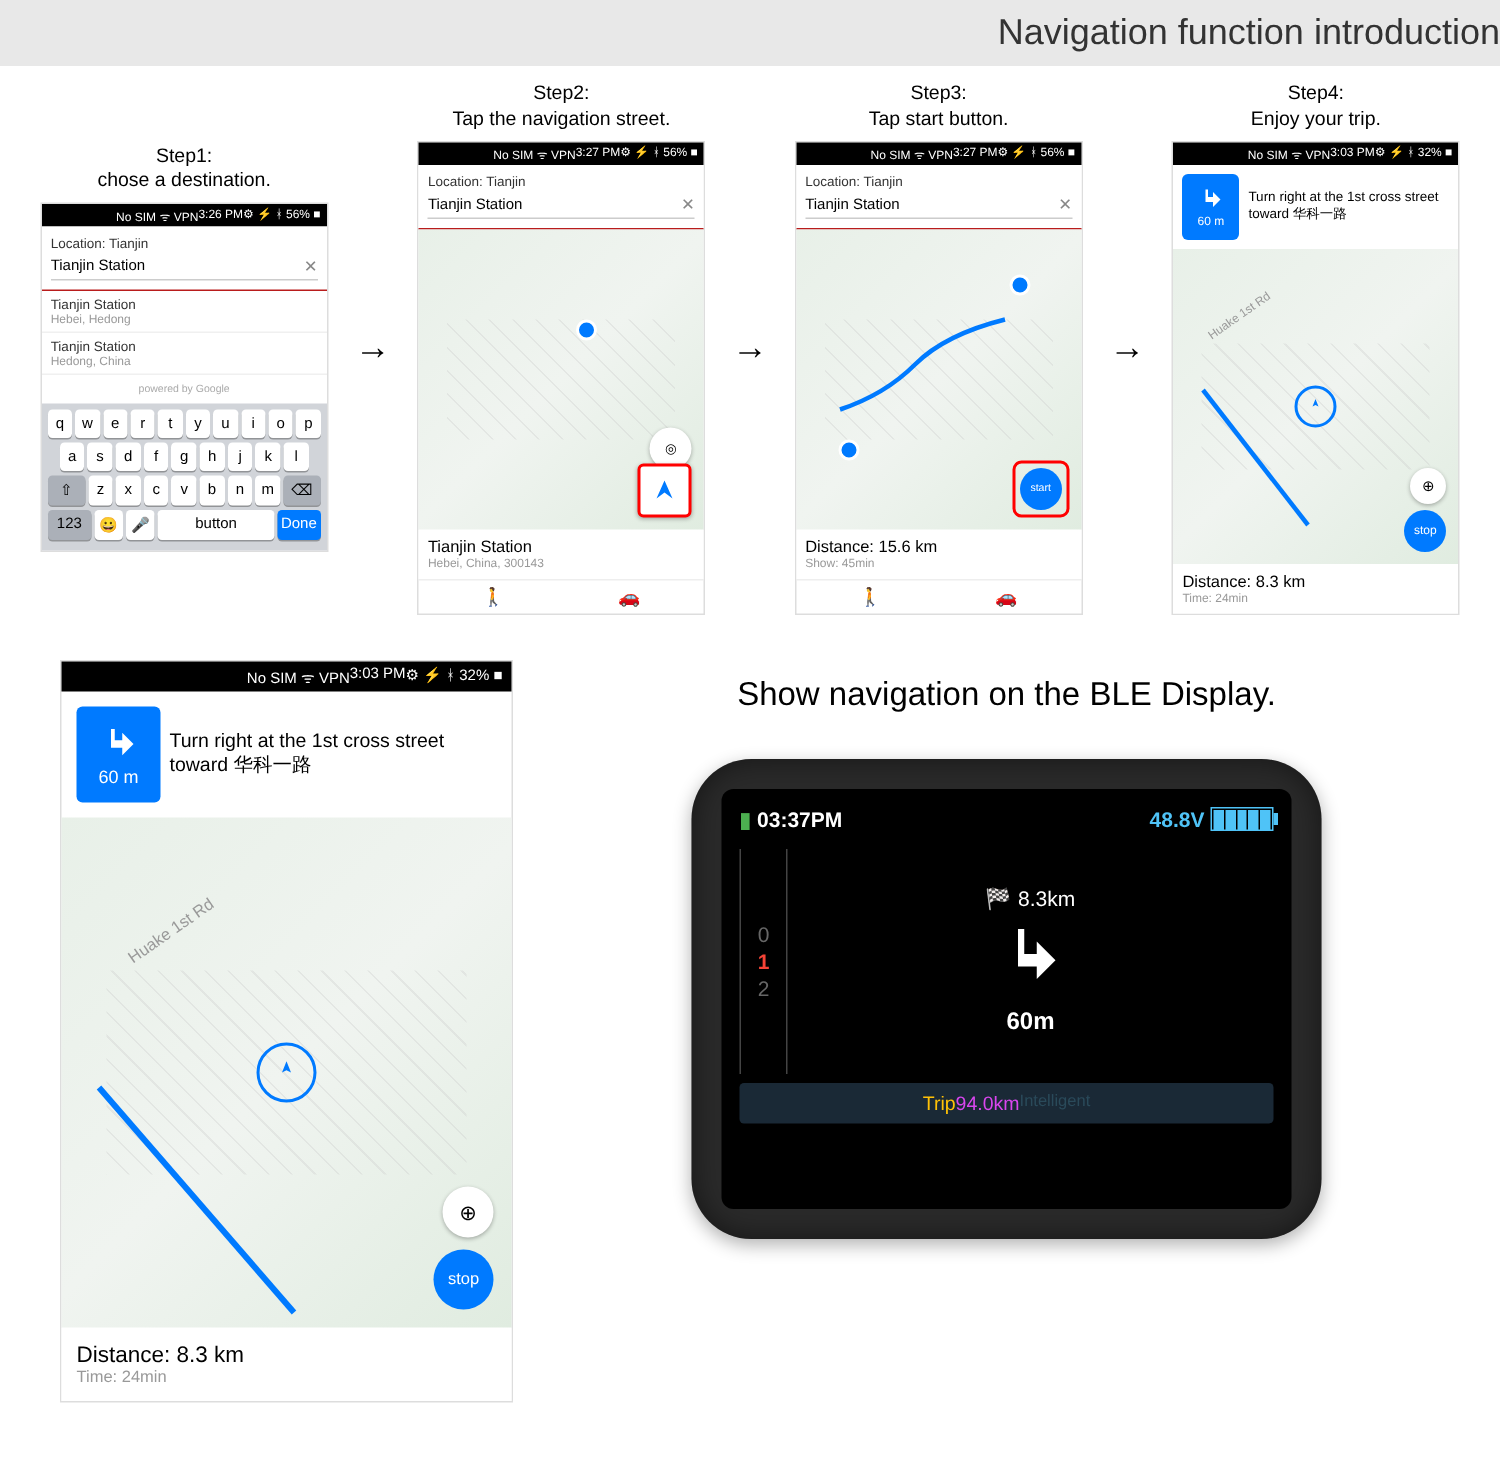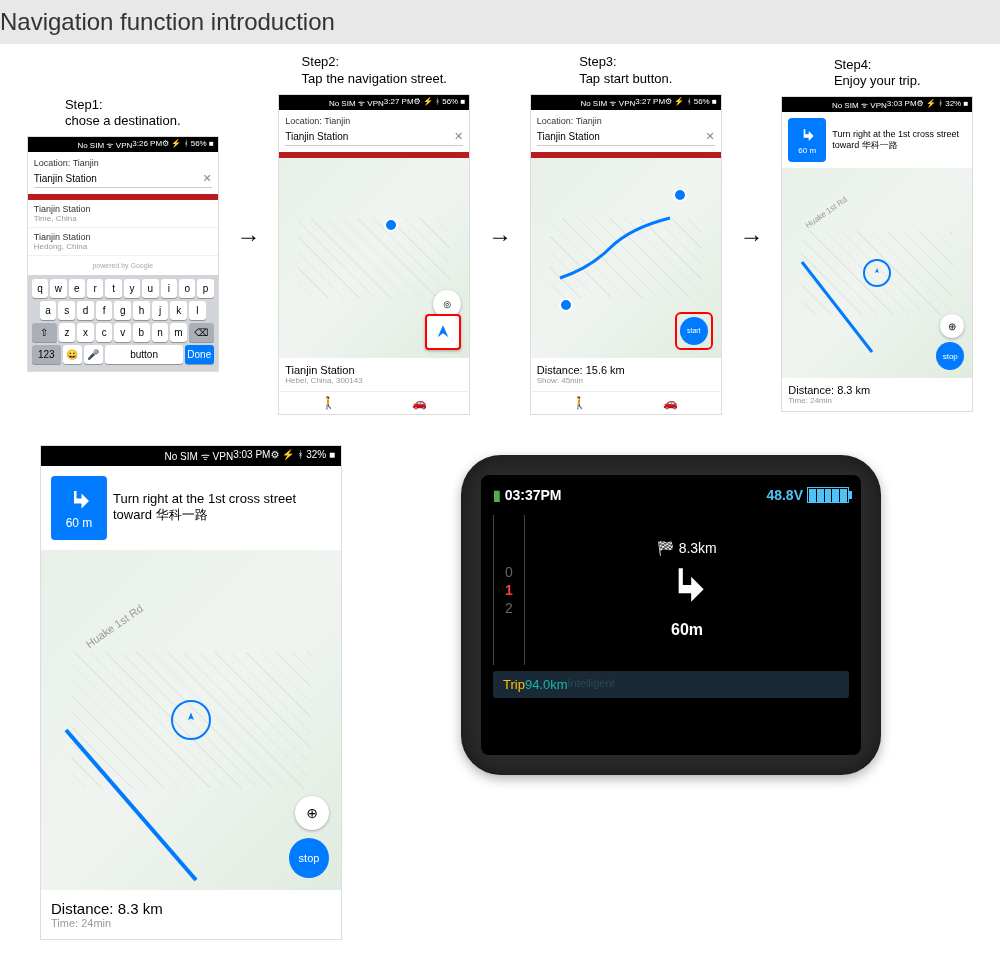--- a/index.html
+++ b/index.html
@@ -1,22 +1,22 @@
 <!DOCTYPE html>
 <html><head>
 <meta charset="utf-8">
 <style>
 body{margin:0;font-family:Arial,sans-serif;background:#fff;width:1000px}
-.title-bar{background:#e8e8e8;text-align:left;padding:8px 0;font-size:24px;color:#333}
+.title-bar{background:#e8e8e8;text-align:right;padding:8px 0;font-size:24px;color:#333}
 .steps-row{display:flex;align-items:center;justify-content:space-between;padding:10px 15px;gap:4px}
 .step{display:flex;flex-direction:column;align-items:center;flex:1}
-.step-label{font-size:13px;text-align:left;margin-bottom:6px;line-height:1.3}
+.step-label{font-size:13px;text-align:center;margin-bottom:6px;line-height:1.3}
 .phone{width:190px;background:#fff;border:1px solid #ddd;font-size:9px}
 .status-bar{background:#000;color:#fff;display:flex;justify-content:flex-end;padding:2px 4px;font-size:8px}
-.search-box{padding:6px;background:#fff;border-bottom:6px solid #b91c1c}
+.search-box{padding:6px;background:#fff;border-bottom:1px solid #b91c1c}
 .loc-label{font-size:9px;color:#333}
 .search-input{display:flex;justify-content:space-between;align-items:center;border-bottom:1px solid #ccc;padding:2px 0;margin-top:2px}
 .search-input span:first-child{font-size:10px}
 .close-x{color:#888;font-size:11px}
 .suggestion{padding:4px 6px;border-bottom:1px solid #f0f0f0}
 .sug-main{font-size:9px;color:#333}
 .sug-sub{font-size:8px;color:#999}
 .powered{text-align:center;font-size:7px;color:#aaa;padding:6px}
 .keyboard{background:#d1d4d9;padding:4px}
 .kb-row{display:flex;gap:2px;margin-bottom:3px;justify-content:center}
@@ -79,23 +79,23 @@
 .speed-val .dec{font-size:28px}
 .speed-unit{position:absolute;bottom:30px;font-size:11px}
 .speed-rt{position:absolute;top:38px;font-size:9px;color:#888}
 .assist-section{width:30px;display:flex;flex-direction:column;justify-content:center;align-items:center;gap:2px;font-size:14px;color:#666;border-left:1px solid #444;border-right:1px solid #444}
 .assist-section .active{color:#f44336;font-weight:bold}
 .nav-section{flex:1;display:flex;flex-direction:column;align-items:center;justify-content:center;gap:4px}
 .nav-dist-top{font-size:14px;display:flex;align-items:center;gap:4px}
 .nav-arrow-big{font-size:44px;line-height:1}
 .nav-dist-bottom{font-size:16px;font-weight:bold}
 .assist-label{text-align:center;color:#ffc107;font-size:11px;letter-spacing:2px;margin-top:4px}
-.trip-bar{background:#1a2936;margin-top:6px;padding:6px 10px;display:flex;justify-content:flex-start;font-size:13px;border-radius:3px}
+.trip-bar{background:#1a2936;margin-top:6px;padding:6px 10px;display:flex;justify-content:center;font-size:13px;border-radius:3px}
 .trip-label{color:#ffc107}
-.trip-val{color:#14b8a6}
+.trip-val{color:#d946ef}
 .trip-brand{color:#2a4a5a;font-size:11px}
 .road-label{position:absolute;font-size:8px;color:#999;transform:rotate(-35deg)}
 </style>
 </head>
 <body>
 
 <div class="title-bar">Navigation function introduction</div>
 
 <div class="steps-row">
 
@@ -111,21 +111,21 @@
       </div>
       <div class="search-box">
         <div class="loc-label"><span>Location:</span> <span>Tianjin</span></div>
         <div class="search-input">
           <span>Tianjin Station</span>
             <span class="close-x">✕</span>
         </div>
       </div>
       <div class="suggestion">
         <div class="sug-main">Tianjin Station</div>
-        <div class="sug-sub">Time, China</div>
+        <div class="sug-sub">Hebei, Hedong</div>
       </div>
       <div class="suggestion">
         <div class="sug-main">Tianjin Station</div>
         <div class="sug-sub">Hedong, China</div>
       </div>
       <div class="powered">powered by Google</div>
       <div class="keyboard">
         <div class="kb-row">
           <div class="key">q</div>
             <div class="key">w</div>
@@ -321,20 +321,21 @@
       <div class="compass-btn">⊕</div>
       <div class="stop-btn">stop</div>
     </div>
     <div class="dest-bar">
       <div class="dest-main">Distance: 8.3 km</div>
       <div class="dest-sub">Time: 24min</div>
     </div>
   </div>
 
   <div class="right-col">
+    <div class="ble-title">Show navigation on the BLE Display.</div>
     <div class="ble-display">
       <div class="ble-screen">
         <div class="ble-top">
           <div class="ble-top-left">
             <span style="color:#4caf50">▮</span>
             <span>03:37PM</span>
           </div>
           <div class="ble-top-right">
             <span>48.8V</span>
             <span class="batt-icon">

